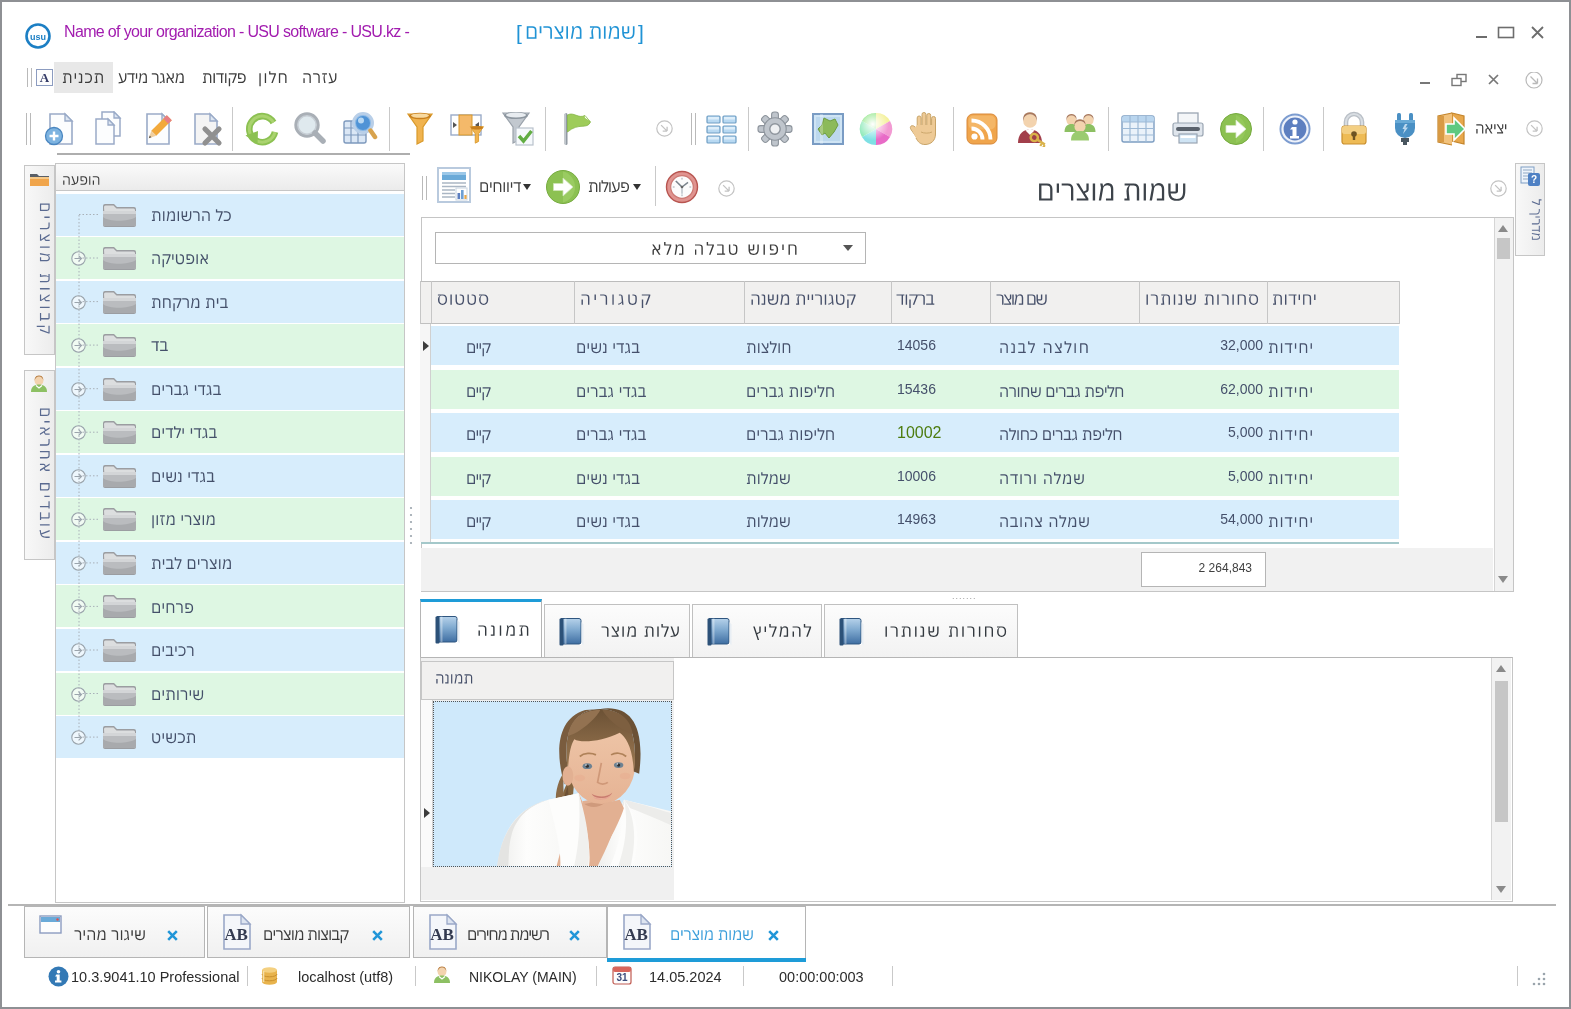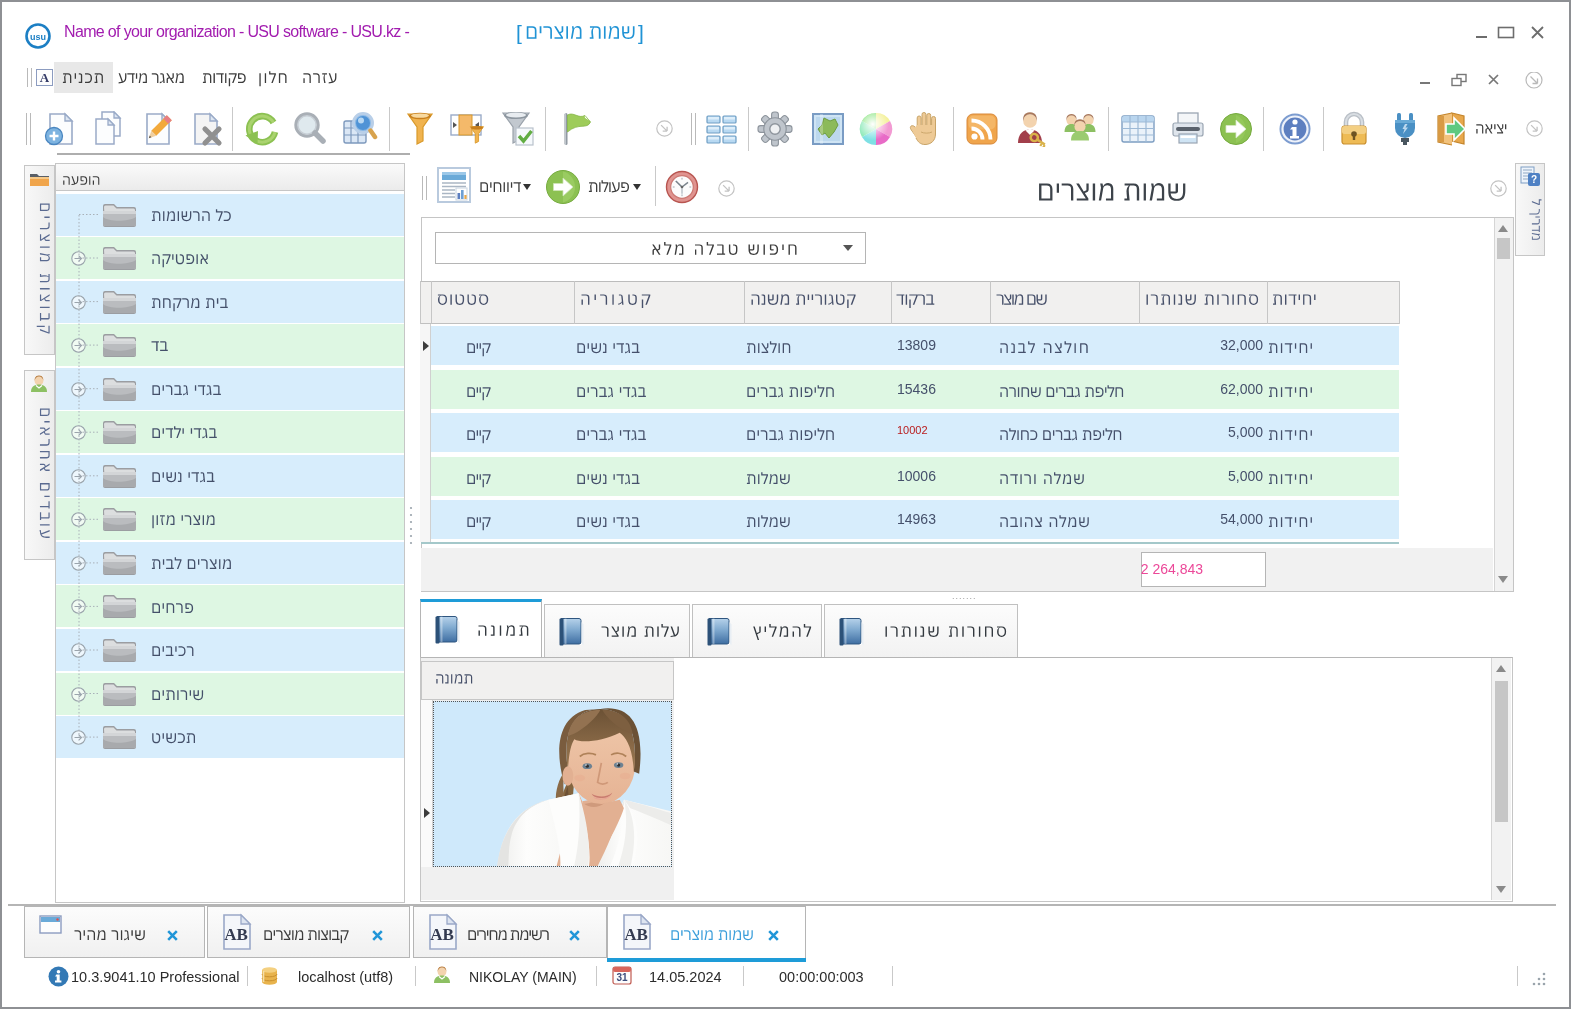--- a/index.html
+++ b/index.html
@@ -718,21 +718,21 @@
 <div class="ab" style="left:576px;top:343.1px;">
     <svg width="64" height="15" viewBox="0 -9.9 64 14.7" style="overflow:visible;display:block">
       <path d="M1.4 -9.7H5.9Q7.4 -9.7 8.2 -8.9Q9.0 -8.1 9.0 -6.5V0.0H1.4ZM7.7 -1.2V-6.6Q7.7 -7.6 7.2 -8.1Q6.6 -8.5 5.8 -8.5H2.7V-1.2Z M11.6 -9.7H12.9V-4.4H11.6Z M20.2 0.2Q18.9 0.2 17.9 -0.2Q17.0 -0.5 16.4 -1.2Q15.9 -1.9 15.6 -3.0Q15.4 -4.1 15.4 -5.5V-9.7H16.7V-5.2H19.6V-9.7H20.9V-5.3Q20.9 -4.8 20.5 -4.4Q20.2 -4.0 19.5 -4.0H16.8Q16.9 -2.4 17.8 -1.7Q18.6 -1.0 20.2 -1.0Q21.2 -1.0 21.8 -1.2Q22.5 -1.5 22.9 -2.0Q23.3 -2.5 23.5 -3.3Q23.7 -4.1 23.7 -5.2V-9.7H25.0V-5.5Q25.0 -4.1 24.8 -3.0Q24.5 -1.9 24.0 -1.2Q23.4 -0.5 22.5 -0.2Q21.6 0.2 20.2 0.2Z M26.9 -1.2H29.1V-7.5Q29.1 -7.7 29.1 -7.9Q29.0 -8.1 28.9 -8.2Q28.8 -8.4 28.5 -8.5Q28.2 -8.5 27.7 -8.5H27.0V-9.7H27.8Q28.6 -9.7 29.1 -9.6Q29.6 -9.4 29.9 -9.1Q30.2 -8.9 30.3 -8.5Q30.4 -8.0 30.4 -7.5V0.0H26.9Z M37.5 -9.7H38.8V-4.4H37.5Z M45.3 -8.5H40.5V-9.7H48.0V-8.5H46.6V0.0H45.3Z M52.6 -2.2H52.5Q52.3 -1.7 52.0 -1.3Q51.6 -0.9 51.1 -0.6Q50.6 -0.2 50.1 -0.1Q49.6 0.1 49.1 0.1V-1.2Q50.0 -1.2 50.6 -1.4Q51.2 -1.6 51.6 -1.9Q52.1 -2.3 52.3 -2.7Q52.5 -3.2 52.4 -3.6L51.9 -8.5H49.7V-9.7H51.2Q52.2 -9.7 52.7 -9.2Q53.2 -8.7 53.3 -7.8L54.1 0.0H52.8Z M55.9 -1.2H60.8V-8.5H56.0V-9.7H60.8Q61.4 -9.7 61.8 -9.3Q62.2 -8.9 62.2 -8.4V-1.2H63.5V0.0H55.9Z" fill="#45506b"></path>
     </svg>
   </div>
 <div class="ab" style="left:746px;top:343.1px;">
     <svg width="46" height="15" viewBox="0 -9.9 46 14.7" style="overflow:visible;display:block">
       <path d="M0.9 -1.2H2.5L2.2 -3.9Q2.2 -4.2 2.2 -4.5Q2.1 -4.8 2.1 -5.1Q2.1 -6.0 2.3 -6.7Q2.5 -7.4 3.0 -7.9L3.5 -8.5V-8.5H1.1V-9.7H6.2Q7.7 -9.7 8.5 -8.9Q9.3 -8.1 9.3 -6.5V0.0H8.0V-6.6Q8.0 -7.6 7.5 -8.1Q6.9 -8.5 6.1 -8.5H4.1L4.0 -8.3Q3.6 -7.7 3.5 -7.1Q3.4 -6.4 3.4 -5.7Q3.4 -5.3 3.5 -4.8Q3.5 -4.4 3.5 -3.9L3.9 0.0H0.9Z M12.1 -9.7H13.4V0.0H12.1Z M15.6 -1.2H20.8L19.0 -3.8L15.3 -9.7H16.8L19.6 -5.2L21.1 -5.9V-9.7H22.4V-6.5Q22.4 -5.8 22.1 -5.4Q21.9 -5.1 21.3 -4.8L20.2 -4.2L22.2 -1.2V0.0H15.6Z M29.3 -8.5H23.9V-11.8H25.2V-9.7H30.7V-8.5L27.5 0.0H26.1Z M32.5 -9.7H33.8V0.0H32.5Z M36.7 -9.7H41.1Q42.7 -9.7 43.4 -8.9Q44.2 -8.1 44.2 -6.5V0.0H42.9V-6.6Q42.9 -7.6 42.4 -8.1Q41.9 -8.5 41.0 -8.5H38.0V0.0H36.7Z" fill="#45506b"></path>
     </svg>
   </div>
-<div class="ltx" style="left:897px;top:337px;font-size:14px;color:#45506b">13809</div>
+<div class="ltx" style="left:897px;top:337px;font-size:14px;color:#45506b">14056</div>
 <div class="ab" style="left:999px;top:343.1px;">
     <svg width="91" height="15" viewBox="0 -9.9 91 14.7" style="overflow:visible;display:block">
       <path d="M7.5 -6.6Q7.5 -7.6 7.0 -8.1Q6.5 -8.5 5.6 -8.5H1.4V-9.7H5.7Q7.3 -9.7 8.1 -8.9Q8.8 -8.1 8.8 -6.5V0.0H7.5ZM1.4 -4.8H2.7V0.0H1.4Z M12.2 -1.2H14.5V-7.5Q14.5 -7.7 14.4 -7.9Q14.4 -8.1 14.3 -8.2Q14.1 -8.4 13.8 -8.5Q13.6 -8.5 13.1 -8.5H12.3V-9.7H13.2Q13.9 -9.7 14.4 -9.6Q14.9 -9.4 15.2 -9.1Q15.5 -8.9 15.7 -8.5Q15.8 -8.0 15.8 -7.5V0.0H12.2Z M19.2 -1.2H24.1V-8.5H19.3V-9.7H24.1Q24.7 -9.7 25.1 -9.3Q25.4 -8.9 25.4 -8.4V-1.2H26.8V0.0H19.2Z M34.6 -8.5H29.1V-11.8H30.4V-9.7H35.9V-8.5L32.7 0.0H31.3Z M51.0 -6.6Q51.0 -7.6 50.5 -8.1Q50.0 -8.5 49.1 -8.5H44.9V-9.7H49.2Q50.8 -9.7 51.6 -8.9Q52.4 -8.1 52.4 -6.5V0.0H51.0ZM44.9 -4.8H46.2V0.0H44.9Z M55.9 -1.2H61.0L59.3 -3.8L55.6 -9.7H57.1L59.8 -5.2L61.3 -5.9V-9.7H62.7V-6.5Q62.7 -5.8 62.4 -5.4Q62.2 -5.1 61.6 -4.8L60.4 -4.2L62.5 -1.2V0.0H55.9Z M71.0 -8.5H65.5V-11.8H66.9V-9.7H72.4V-8.5L69.2 0.0H67.8Z M75.5 -9.7H76.8V0.0H75.5Z M81.1 -9.7H85.5Q87.1 -9.7 87.9 -8.9Q88.7 -8.1 88.7 -6.5V0.0H87.3V-6.6Q87.3 -7.6 86.8 -8.1Q86.3 -8.5 85.4 -8.5H82.4V0.0H81.1Z" fill="#45506b"></path>
     </svg>
   </div>
 <div class="ltx" style="left:1263px;top:337px;font-size:14px;color:#45506b;transform:translateX(-100%)">32,000</div>
 <div class="ab" style="left:1268px;top:343.1px;">
     <svg width="46" height="15" viewBox="0 -9.9 46 14.7" style="overflow:visible;display:block">
       <path d="M0.9 -1.2H2.5L2.2 -3.9Q2.2 -4.2 2.2 -4.5Q2.1 -4.8 2.1 -5.1Q2.1 -6.0 2.3 -6.7Q2.5 -7.4 3.0 -7.9L3.5 -8.5V-8.5H1.1V-9.7H6.2Q7.7 -9.7 8.5 -8.9Q9.3 -8.1 9.3 -6.5V0.0H8.0V-6.6Q8.0 -7.6 7.5 -8.1Q6.9 -8.5 6.1 -8.5H4.1L4.0 -8.3Q3.6 -7.7 3.5 -7.1Q3.4 -6.4 3.4 -5.7Q3.4 -5.3 3.5 -4.8Q3.5 -4.4 3.5 -3.9L3.9 0.0H0.9Z M12.9 -9.7H14.2V0.0H12.9Z M21.6 -8.5H16.8V-9.7H24.3V-8.5H22.9V0.0H21.6Z M26.9 -9.7H28.2V-4.4H26.9Z M31.7 -9.7H36.1Q37.7 -9.7 38.5 -8.9Q39.2 -8.1 39.2 -6.5V0.0H37.9V-6.6Q37.9 -7.6 37.4 -8.1Q36.9 -8.5 36.0 -8.5H33.0V0.0H31.7Z M42.6 -9.7H43.9V-4.4H42.6Z" fill="#45506b"></path>
     </svg>
@@ -774,21 +774,21 @@
 <div class="ab" style="left:576px;top:430.2px;">
     <svg width="70" height="15" viewBox="0 -9.9 70 14.7" style="overflow:visible;display:block">
       <path d="M1.4 -9.7H5.9Q7.4 -9.7 8.2 -8.9Q9.0 -8.1 9.0 -6.5V0.0H1.4ZM7.7 -1.2V-6.6Q7.7 -7.6 7.2 -8.1Q6.6 -8.5 5.8 -8.5H2.7V-1.2Z M11.6 -9.7H12.9V-4.4H11.6Z M20.0 -6.6Q20.0 -7.6 19.4 -8.1Q18.9 -8.5 18.0 -8.5H14.7V-9.7H18.1Q19.7 -9.7 20.5 -8.9Q21.3 -8.1 21.3 -6.5V0.0H20.0Z M23.3 -1.2H28.2V-8.5H23.4V-9.7H28.2Q28.8 -9.7 29.2 -9.3Q29.6 -8.9 29.6 -8.4V-1.2H30.9V0.0H23.3Z M35.6 -2.2H35.5Q35.3 -1.7 34.9 -1.3Q34.5 -0.9 34.0 -0.6Q33.6 -0.2 33.1 -0.1Q32.6 0.1 32.1 0.1V-1.2Q32.9 -1.2 33.5 -1.4Q34.1 -1.6 34.6 -1.9Q35.0 -2.3 35.2 -2.7Q35.4 -3.2 35.4 -3.6L34.9 -8.5H32.6V-9.7H34.1Q35.1 -9.7 35.6 -9.2Q36.1 -8.7 36.2 -7.8L37.0 0.0H35.8Z M43.9 -9.7H45.2V-4.4H43.9Z M51.7 -8.5H46.9V-9.7H54.3V-8.5H53.0V0.0H51.7Z M59.0 -2.2H58.9Q58.7 -1.7 58.3 -1.3Q57.9 -0.9 57.5 -0.6Q57.0 -0.2 56.5 -0.1Q56.0 0.1 55.5 0.1V-1.2Q56.3 -1.2 57.0 -1.4Q57.6 -1.6 58.0 -1.9Q58.4 -2.3 58.6 -2.7Q58.8 -3.2 58.8 -3.6L58.3 -8.5H56.1V-9.7H57.6Q58.6 -9.7 59.1 -9.2Q59.6 -8.7 59.7 -7.8L60.5 0.0H59.2Z M62.2 -1.2H67.2V-8.5H62.4V-9.7H67.1Q67.8 -9.7 68.2 -9.3Q68.5 -8.9 68.5 -8.4V-1.2H69.9V0.0H62.2Z" fill="#45506b"></path>
     </svg>
   </div>
 <div class="ab" style="left:746px;top:430.2px;">
     <svg width="89" height="15" viewBox="0 -9.9 89 14.7" style="overflow:visible;display:block">
       <path d="M1.4 -9.7H5.9Q7.4 -9.7 8.2 -8.9Q9.0 -8.1 9.0 -6.5V0.0H1.4ZM7.7 -1.2V-6.6Q7.7 -7.6 7.2 -8.1Q6.6 -8.5 5.8 -8.5H2.7V-1.2Z M11.6 -9.7H12.9V-4.4H11.6Z M20.0 -6.6Q20.0 -7.6 19.4 -8.1Q18.9 -8.5 18.0 -8.5H14.7V-9.7H18.1Q19.7 -9.7 20.5 -8.9Q21.3 -8.1 21.3 -6.5V0.0H20.0Z M23.3 -1.2H28.2V-8.5H23.4V-9.7H28.2Q28.8 -9.7 29.2 -9.3Q29.6 -8.9 29.6 -8.4V-1.2H30.9V0.0H23.3Z M35.6 -2.2H35.5Q35.3 -1.7 34.9 -1.3Q34.5 -0.9 34.0 -0.6Q33.6 -0.2 33.1 -0.1Q32.6 0.1 32.1 0.1V-1.2Q32.9 -1.2 33.5 -1.4Q34.1 -1.6 34.6 -1.9Q35.0 -2.3 35.2 -2.7Q35.4 -3.2 35.4 -3.6L34.9 -8.5H32.6V-9.7H34.1Q35.1 -9.7 35.6 -9.2Q36.1 -8.7 36.2 -7.8L37.0 0.0H35.8Z M43.5 -1.2H45.1L44.8 -3.9Q44.8 -4.2 44.7 -4.5Q44.7 -4.8 44.7 -5.1Q44.7 -6.0 44.9 -6.7Q45.1 -7.4 45.6 -7.9L46.0 -8.5V-8.5H43.7V-9.7H48.7Q50.3 -9.7 51.1 -8.9Q51.9 -8.1 51.9 -6.5V0.0H50.6V-6.6Q50.6 -7.6 50.0 -8.1Q49.5 -8.5 48.7 -8.5H46.7L46.5 -8.3Q46.2 -7.7 46.1 -7.1Q46.0 -6.4 46.0 -5.7Q46.0 -5.3 46.0 -4.8Q46.1 -4.4 46.1 -3.9L46.5 0.0H43.5Z M54.7 -9.7H56.0V0.0H54.7Z M58.8 -1.2H62.4Q63.6 -1.2 64.4 -2.0Q65.1 -2.8 65.1 -4.2V-5.5Q65.1 -6.9 64.4 -7.7Q63.6 -8.5 62.4 -8.5H60.1V-5.2H62.3V-4.0H60.2Q59.5 -4.0 59.2 -4.4Q58.8 -4.8 58.8 -5.4V-9.7H62.6Q63.5 -9.7 64.2 -9.4Q64.9 -9.1 65.4 -8.5Q66.0 -7.9 66.2 -7.0Q66.5 -6.1 66.5 -4.8Q66.5 -3.6 66.2 -2.7Q66.0 -1.8 65.4 -1.2Q64.9 -0.6 64.2 -0.3Q63.5 0.0 62.6 0.0H58.8Z M68.6 -9.7H69.9V-4.4H68.6Z M77.0 -8.5H71.6V-11.8H72.9V-9.7H78.4V-8.5L75.2 0.0H73.8Z M80.2 -9.7H84.7Q86.2 -9.7 87.0 -8.9Q87.8 -8.1 87.8 -6.5V0.0H86.5V-6.6Q86.5 -7.6 85.9 -8.1Q85.4 -8.5 84.6 -8.5H81.5V0.0H80.2Z" fill="#45506b"></path>
     </svg>
   </div>
-<div class="ltx" style="left:897px;top:424px;font-size:11px;color:#b91c1c">10002</div>
+<div class="ltx" style="left:897px;top:424px;font-size:16px;color:#4d7c0f">10002</div>
 <div class="ab" style="left:999px;top:430.2px;">
     <svg width="123" height="15" viewBox="0 -9.9 123 14.7" style="overflow:visible;display:block">
       <path d="M7.5 -6.6Q7.5 -7.6 7.0 -8.1Q6.5 -8.5 5.6 -8.5H1.4V-9.7H5.7Q7.3 -9.7 8.1 -8.9Q8.8 -8.1 8.8 -6.5V0.0H7.5ZM1.4 -4.8H2.7V0.0H1.4Z M15.6 -8.5H10.2V-11.8H11.5V-9.7H17.0V-8.5L13.8 0.0H12.4Z M18.4 -9.7H19.7V0.0H18.4Z M22.1 -9.7H26.6Q28.1 -9.7 28.9 -8.9Q29.7 -8.1 29.7 -6.5V0.0H28.4V-6.6Q28.4 -7.6 27.9 -8.1Q27.3 -8.5 26.5 -8.5H23.4V0.0H22.1Z M31.3 -1.2H34.2Q35.4 -1.2 36.2 -2.0Q36.9 -2.8 36.9 -4.2V-5.5Q36.9 -6.9 36.2 -7.7Q35.4 -8.5 34.2 -8.5H31.3V-9.7H34.3Q35.2 -9.7 36.0 -9.4Q36.7 -9.1 37.2 -8.5Q37.7 -7.9 38.0 -7.0Q38.3 -6.1 38.3 -4.8Q38.3 -3.6 38.0 -2.7Q37.7 -1.8 37.2 -1.2Q36.7 -0.6 36.0 -0.3Q35.2 0.0 34.3 0.0H31.3Z M44.2 -9.7H48.6Q50.2 -9.7 51.0 -8.9Q51.8 -8.1 51.8 -6.5V0.0H44.2ZM50.4 -1.2V-6.6Q50.4 -7.6 49.9 -8.1Q49.4 -8.5 48.5 -8.5H45.5V-1.2Z M54.0 -9.7H55.3V-4.4H54.0Z M61.9 -6.6Q61.9 -7.6 61.3 -8.1Q60.8 -8.5 60.0 -8.5H56.6V-9.7H60.0Q61.6 -9.7 62.4 -8.9Q63.2 -8.1 63.2 -6.5V0.0H61.9Z M64.8 -1.2H69.7V-8.5H64.9V-9.7H69.7Q70.3 -9.7 70.7 -9.3Q71.1 -8.9 71.1 -8.4V-1.2H72.4V0.0H64.8Z M76.6 -2.2H76.6Q76.4 -1.7 76.0 -1.3Q75.6 -0.9 75.1 -0.6Q74.7 -0.2 74.2 -0.1Q73.7 0.1 73.2 0.1V-1.2Q74.0 -1.2 74.6 -1.4Q75.2 -1.6 75.7 -1.9Q76.1 -2.3 76.3 -2.7Q76.5 -3.2 76.5 -3.6L76.0 -8.5H73.7V-9.7H75.2Q76.2 -9.7 76.7 -9.2Q77.2 -8.7 77.3 -7.8L78.1 0.0H76.9Z M83.8 -1.2H85.3L85.1 -3.9Q85.0 -4.2 85.0 -4.5Q85.0 -4.8 85.0 -5.1Q85.0 -6.0 85.2 -6.7Q85.4 -7.4 85.9 -7.9L86.3 -8.5V-8.5H83.9V-9.7H89.0Q90.6 -9.7 91.4 -8.9Q92.2 -8.1 92.2 -6.5V0.0H90.8V-6.6Q90.8 -7.6 90.3 -8.1Q89.8 -8.5 88.9 -8.5H87.0L86.8 -8.3Q86.5 -7.7 86.4 -7.1Q86.3 -6.4 86.3 -5.7Q86.3 -5.3 86.3 -4.8Q86.3 -4.4 86.4 -3.9L86.8 0.0H83.8Z M94.5 -1.2H98.1Q99.3 -1.2 100.1 -2.0Q100.8 -2.8 100.8 -4.2V-5.5Q100.8 -6.9 100.1 -7.7Q99.3 -8.5 98.1 -8.5H95.8V-5.2H98.0V-4.0H95.9Q95.2 -4.0 94.9 -4.4Q94.5 -4.8 94.5 -5.4V-9.7H98.3Q99.2 -9.7 99.9 -9.4Q100.6 -9.1 101.1 -8.5Q101.7 -7.9 101.9 -7.0Q102.2 -6.1 102.2 -4.8Q102.2 -3.6 101.9 -2.7Q101.7 -1.8 101.1 -1.2Q100.6 -0.6 99.9 -0.3Q99.2 0.0 98.3 0.0H94.5Z M103.9 -9.7H105.2V-4.4H103.9Z M111.9 -8.5H106.5V-11.8H107.8V-9.7H113.3V-8.5L110.1 0.0H108.7Z M114.7 -9.7H119.1Q120.7 -9.7 121.5 -8.9Q122.2 -8.1 122.2 -6.5V0.0H120.9V-6.6Q120.9 -7.6 120.4 -8.1Q119.9 -8.5 119.0 -8.5H116.0V0.0H114.7Z" fill="#45506b"></path>
     </svg>
   </div>
 <div class="ltx" style="left:1263px;top:424px;font-size:14px;color:#45506b;transform:translateX(-100%)">5,000</div>
 <div class="ab" style="left:1268px;top:430.2px;">
     <svg width="46" height="15" viewBox="0 -9.9 46 14.7" style="overflow:visible;display:block">
       <path d="M0.9 -1.2H2.5L2.2 -3.9Q2.2 -4.2 2.2 -4.5Q2.1 -4.8 2.1 -5.1Q2.1 -6.0 2.3 -6.7Q2.5 -7.4 3.0 -7.9L3.5 -8.5V-8.5H1.1V-9.7H6.2Q7.7 -9.7 8.5 -8.9Q9.3 -8.1 9.3 -6.5V0.0H8.0V-6.6Q8.0 -7.6 7.5 -8.1Q6.9 -8.5 6.1 -8.5H4.1L4.0 -8.3Q3.6 -7.7 3.5 -7.1Q3.4 -6.4 3.4 -5.7Q3.4 -5.3 3.5 -4.8Q3.5 -4.4 3.5 -3.9L3.9 0.0H0.9Z M12.9 -9.7H14.2V0.0H12.9Z M21.6 -8.5H16.8V-9.7H24.3V-8.5H22.9V0.0H21.6Z M26.9 -9.7H28.2V-4.4H26.9Z M31.7 -9.7H36.1Q37.7 -9.7 38.5 -8.9Q39.2 -8.1 39.2 -6.5V0.0H37.9V-6.6Q37.9 -7.6 37.4 -8.1Q36.9 -8.5 36.0 -8.5H33.0V0.0H31.7Z M42.6 -9.7H43.9V-4.4H42.6Z" fill="#45506b"></path>
     </svg>
@@ -845,21 +845,21 @@
   </div>
 <div class="ltx" style="left:1263px;top:511px;font-size:14px;color:#45506b;transform:translateX(-100%)">54,000</div>
 <div class="ab" style="left:1268px;top:517.3px;">
     <svg width="46" height="15" viewBox="0 -9.9 46 14.7" style="overflow:visible;display:block">
       <path d="M0.9 -1.2H2.5L2.2 -3.9Q2.2 -4.2 2.2 -4.5Q2.1 -4.8 2.1 -5.1Q2.1 -6.0 2.3 -6.7Q2.5 -7.4 3.0 -7.9L3.5 -8.5V-8.5H1.1V-9.7H6.2Q7.7 -9.7 8.5 -8.9Q9.3 -8.1 9.3 -6.5V0.0H8.0V-6.6Q8.0 -7.6 7.5 -8.1Q6.9 -8.5 6.1 -8.5H4.1L4.0 -8.3Q3.6 -7.7 3.5 -7.1Q3.4 -6.4 3.4 -5.7Q3.4 -5.3 3.5 -4.8Q3.5 -4.4 3.5 -3.9L3.9 0.0H0.9Z M12.9 -9.7H14.2V0.0H12.9Z M21.6 -8.5H16.8V-9.7H24.3V-8.5H22.9V0.0H21.6Z M26.9 -9.7H28.2V-4.4H26.9Z M31.7 -9.7H36.1Q37.7 -9.7 38.5 -8.9Q39.2 -8.1 39.2 -6.5V0.0H37.9V-6.6Q37.9 -7.6 37.4 -8.1Q36.9 -8.5 36.0 -8.5H33.0V0.0H31.7Z M42.6 -9.7H43.9V-4.4H42.6Z" fill="#45506b"></path>
     </svg>
   </div>
 <div class="ab" style="left:421px;top:542px;width:978px;height:2px;background:#a4c8ca"></div>
 <div class="ab" style="left:421px;top:548px;width:1072px;height:43px;background:#f1f1f1"></div>
 <div class="ab" style="left:1141px;top:552px;width:125px;height:35px;background:#fff;border:1px solid #b5b5b5"></div>
-<div class="ltx" style="left:1203px;top:561px;font-size:14px;color:#ec4899;transform:translateX(-100%)">2 264,843</div>
+<div class="ltx" style="left:1252px;top:561px;font-size:12px;color:#404040;transform:translateX(-100%)">2 264,843</div>
 <div class="ltx" style="left:952px;top:591px;font-size:9px;color:#999;letter-spacing:1px">.......</div>
 <div class="ab" style="left:420px;top:599px;width:122px;height:59px;background:#fff;border:1px solid #b5b5b5;border-bottom:none;border-top:3px solid #1e9cd8"></div>
 <div class="ab" style="left:432px;top:614px"><svg width="30" height="32" viewBox="0 0 30 32">
 <defs>
         <linearGradient id="bkg" x1="0" y1="0" x2="0" y2="1">
           <stop offset="0" stop-color="#b6d2ea"></stop>
           <stop offset="0.45" stop-color="#7fa9cf"></stop>
           <stop offset="1" stop-color="#3f6ea2"></stop>
         </linearGradient>
       </defs>

